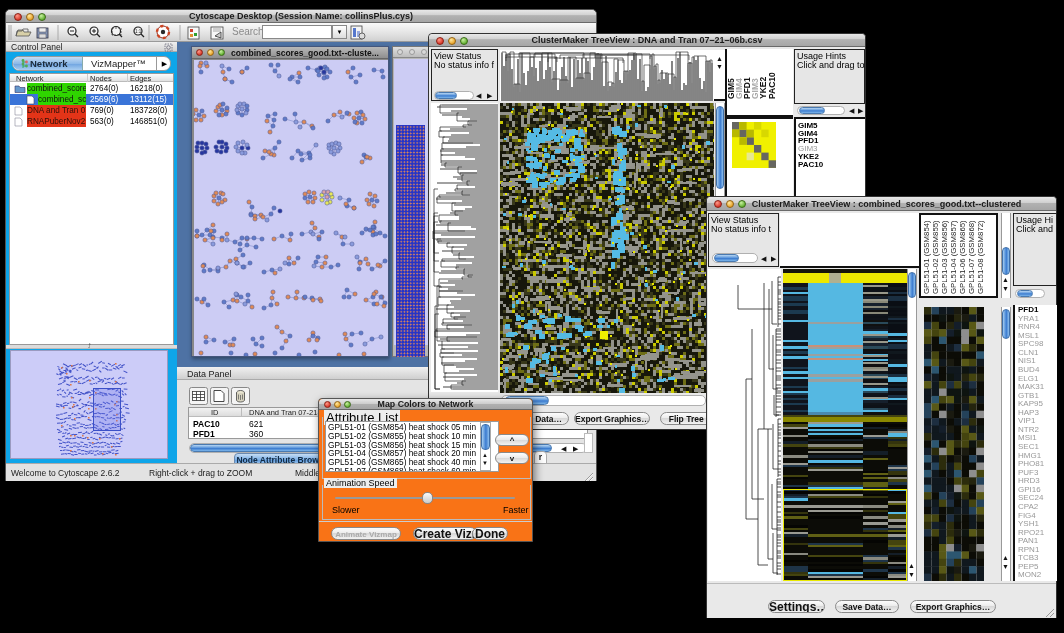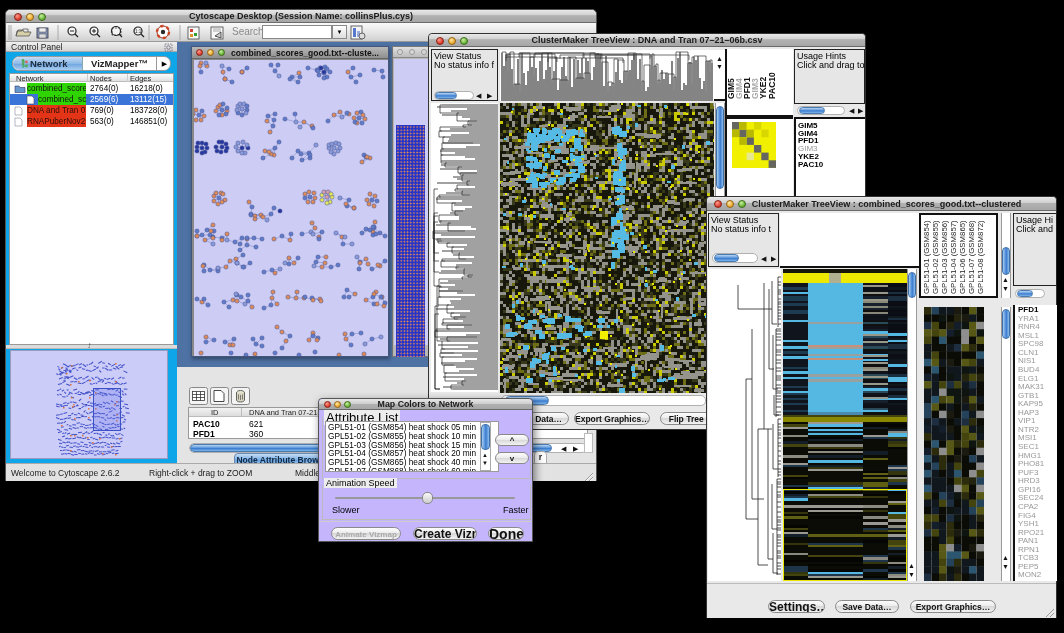--- a/index.html
+++ b/index.html
@@ -96,21 +96,21 @@
       <div class="abs" style="left:0px;top:0px;width:70px;height:13px;background:linear-gradient(#c6ddf4,#8db9e8 50%,#6da3e0 51%,#a8cdf0);border-radius:7px 0 0 7px;border-right:1px solid #8aa">
         <svg class="abs" style="left:6px;top:2px" width="9" height="10">
               <path d="M4 1v8M4 3h3M4 7h3" stroke="#3a6" stroke-width="1"></path>
               <circle cx="4" cy="1.5" r="1.4" fill="#5a5"></circle>
               <circle cx="7.5" cy="3" r="1.4" fill="#d66"></circle>
               <circle cx="4" cy="5" r="1.4" fill="#5a5"></circle>
               <circle cx="7.5" cy="7" r="1.4" fill="#5a5"></circle>
             </svg>
         <span class="abs" style="left:17px;top:1px;font-size:9.5px;font-weight:bold;color:#1a2a3a">Network</span>
       </div>
-      <span class="abs" style="left:78px;top:1px;font-size:9.5px;font-weight:bold;color:#222">VizMapper™</span>
+      <span class="abs" style="left:78px;top:1px;font-size:9.5px;font-weight:normal;color:#222">VizMapper™</span>
       <div class="abs" style="left:143px;top:0;width:16px;height:13px;border-left:1px solid #999;font-size:7px;text-align:center;line-height:13px">▶</div>
     </div>
 
     <div class="abs" style="left:3px;top:31px;width:165px;height:272px;background:#fff;border:1px solid #999">
       <div class="abs" style="left:0;top:0;width:163px;height:8px;background:linear-gradient(#fcfcfc,#e0e0e0);border-bottom:1px solid #bbb;font-size:7.5px;color:#222">
         <span class="abs" style="left:6px">Network</span>
             <span class="abs" style="left:80px">Nodes</span>
             <span class="abs" style="left:120px">Edges</span>
         <span class="abs" style="left:77px;top:0;width:1px;height:8px;background:#ccc"></span>
             <span class="abs" style="left:117px;top:0;width:1px;height:8px;background:#ccc"></span>
@@ -566,20 +566,23 @@
               <circle cx="81" cy="293" r="2.1" fill="#5f7bc9" stroke="#44518f" stroke-width="0.5"></circle>
               <circle cx="105" cy="295" r="2.1" fill="#5f7bc9" stroke="#44518f" stroke-width="0.5"></circle>
               <circle cx="121" cy="292" r="2.1" fill="#5f7bc9" stroke="#44518f" stroke-width="0.5"></circle>
               <circle cx="145" cy="295" r="2.1" fill="#e08a55" stroke="#44518f" stroke-width="0.5"></circle>
               <circle cx="170" cy="294" r="2.1" fill="#e08a55" stroke="#44518f" stroke-width="0.5"></circle>
             </svg></div>
     </div>
   </div>
 
   <div class="abs" style="left:171px;top:357px;width:419px;height:96px;background:#e4e4e4">
+    <div class="abs" style="left:0;top:0;width:419px;height:13px;background:linear-gradient(#f0f0f0,#cfcfcf);border-bottom:1px solid #aaa">
+      <span class="abs" style="left:10px;top:2px;font-size:9px;color:#222">Data Panel</span>
+    </div>
 
     <svg class="abs" style="left:12px;top:20px" width="62" height="18">
       <g fill="#f4f4f4" stroke="#888">
             <rect x="0.5" y="0.5" width="18" height="17" rx="2"></rect>
             <rect x="21.5" y="0.5" width="18" height="17" rx="2"></rect>
             <rect x="42.5" y="0.5" width="18" height="17" rx="2"></rect>
           </g>
       <rect x="3.5" y="4.5" width="12" height="9" fill="#fff" stroke="#333" stroke-width="0.8"></rect>
           <path d="M3.5 7.5h12M3.5 10.5h12M7.5 4.5v9M11.5 4.5v9" stroke="#333" stroke-width="0.8"></path>
       <path d="M25 3.5h7l3 3v8h-10z" fill="#fff" stroke="#333" stroke-width="0.9"></path>
@@ -1606,21 +1609,21 @@
   <div class="abs" style="left:0;top:386px;width:349px;height:35px;background:#e9e9e9;border-top:1px solid #bbb">
     <div class="aqb" style="left:61px;top:16px;width:57px;height:13px;font-size:12px;line-height:13px">Settings…</div>
     <div class="aqb" style="left:128px;top:16px;width:64px;height:13px;font-size:8.5px;line-height:13px">Save Data…</div>
     <div class="aqb" style="left:203px;top:16px;width:86px;height:13px;font-size:8.5px;line-height:13px">Export Graphics…</div>
     <svg class="abs" style="left:338px;top:24px" width="10" height="10">
           <path d="M9 1L1 9M9 5L5 9" stroke="#999" stroke-width="1"></path>
         </svg>
   </div>
 </div>
 
-<div class="abs" style="left:318px;top:398px;width:215px;height:144px;background:#c4b5fd;border:1px solid #555;border-radius:4px 4px 0 0;box-shadow:2px 3px 8px rgba(0,0,0,0.5)">
+<div class="abs" style="left:318px;top:398px;width:215px;height:144px;background:#f97316;border:1px solid #555;border-radius:4px 4px 0 0;box-shadow:2px 3px 8px rgba(0,0,0,0.5)">
   <div class="tbar" style="height:11px;font-size:8.8px;line-height:11px;border-radius:4px 4px 0 0">Map Colors to Network</div>
   <div class="lt r" style="left:5px;top:2px;width:7px;height:7px"></div>
       <div class="lt y" style="left:15px;top:2px;width:7px;height:7px"></div>
       <div class="lt g" style="left:25px;top:2px;width:7px;height:7px"></div>
   <div class="abs" style="left:3px;top:18px;width:209px;height:62px;border:1px solid #bbb;border-top:none"></div>
   <span class="abs" style="left:5px;top:11px;font-size:13px;background:#ededed;padding:0 2px">Attribute List</span>
 
   <div class="abs" style="left:6px;top:22px;width:174px;height:51px;background:#fff;border:1px solid #999;font-size:8.3px;line-height:8.75px;overflow:hidden;white-space:nowrap">
     <div style="padding:1px 0 0 2px">GPL51-01 (GSM854) heat shock 05 min<br>GPL51-02 (GSM855) heat shock 10 min<br>GPL51-03 (GSM856) heat shock 15 min<br>GPL51-04 (GSM857) heat shock 20 min<br>GPL51-06 (GSM865) heat shock 40 min<br>GPL51-07 (GSM868) heat shock 60 min</div>
   </div>
@@ -1634,15 +1637,15 @@
   <div class="abs" style="left:3px;top:86px;width:209px;height:35px;border:1px solid #bbb;border-top:none"></div>
   <span class="abs" style="left:5px;top:79px;font-size:9px;background:#ededed;padding:0 2px">Animation Speed</span>
   <div class="abs" style="left:16px;top:98px;width:180px;height:2px;background:#999;border-radius:1px"></div>
   <div class="abs" style="left:103px;top:93px;width:11px;height:12px;background:linear-gradient(#fafafa,#ccc);border:1px solid #888;border-radius:5px 5px 5px 5px"></div>
   <span class="abs" style="left:13px;top:106px;font-size:9px">Slower</span>
   <span class="abs" style="left:184px;top:106px;font-size:9px">Faster</span>
   <div class="abs" style="left:0;top:122px;width:213px;height:1px;background:#ccc"></div>
 
   <div class="aqb" style="left:12px;top:128px;width:70px;height:13px;font-size:8px;line-height:13px;color:#aaa">Animate Vizmap</div>
   <div class="aqb" style="left:94px;top:128px;width:64px;height:13px;font-size:12px;line-height:13px">Create Vizmap</div>
-  <div class="aqb" style="left:169px;top:128px;width:36px;height:13px;font-size:14px;line-height:13px">Done</div>
+  <div class="aqb" style="left:153px;top:128px;width:36px;height:13px;font-size:12px;line-height:13px">Done</div>
 </div>
 
 </div>
 </body></html>

